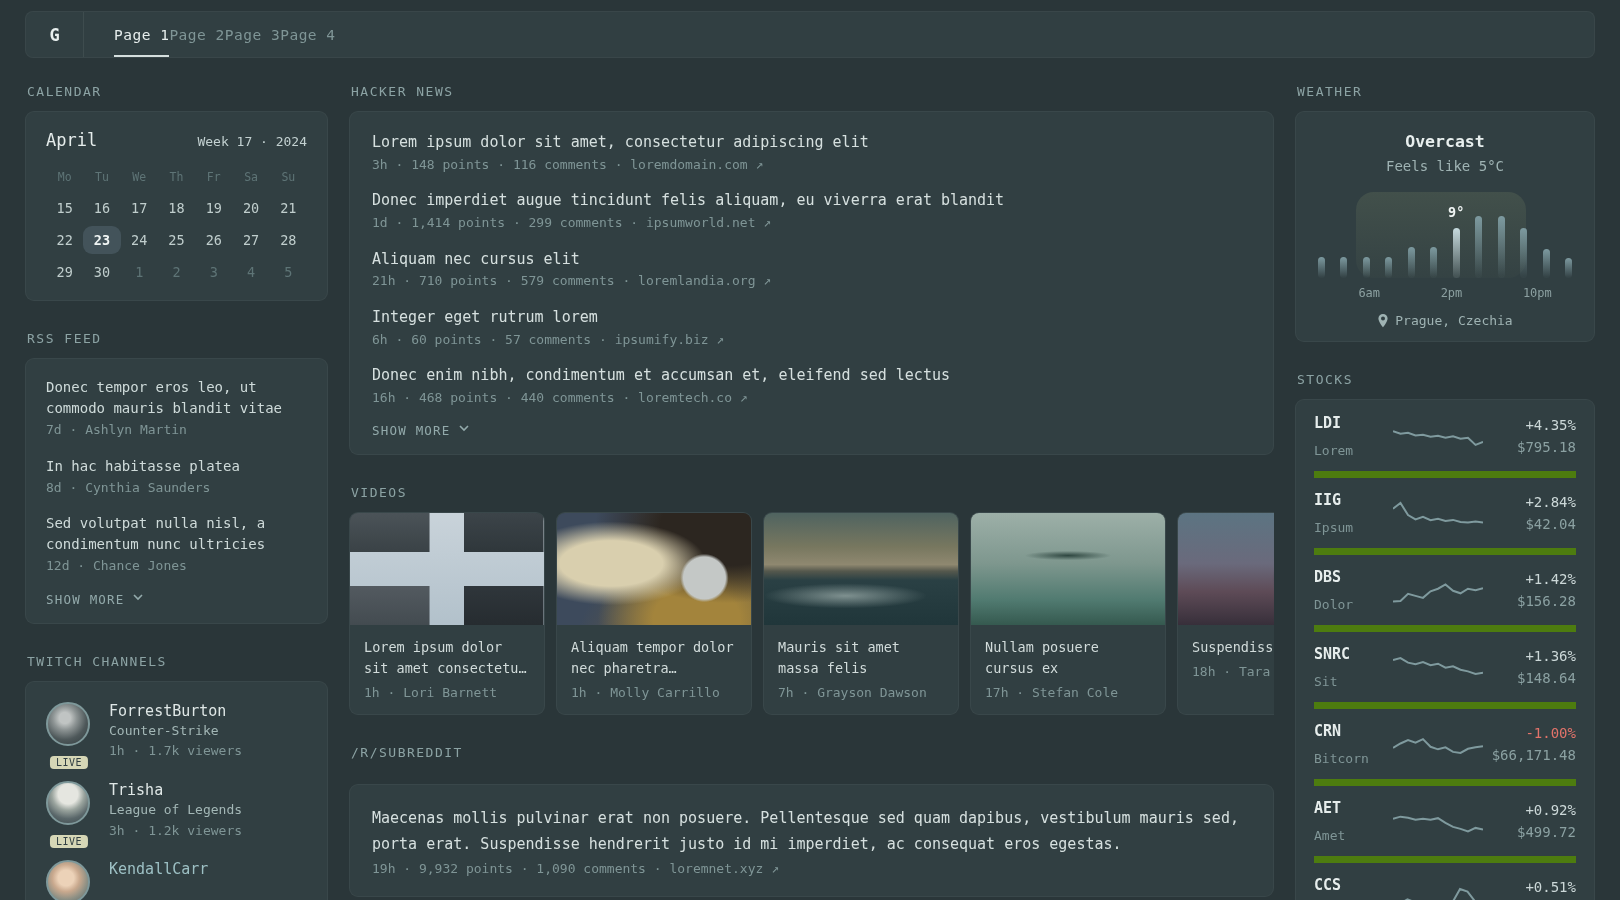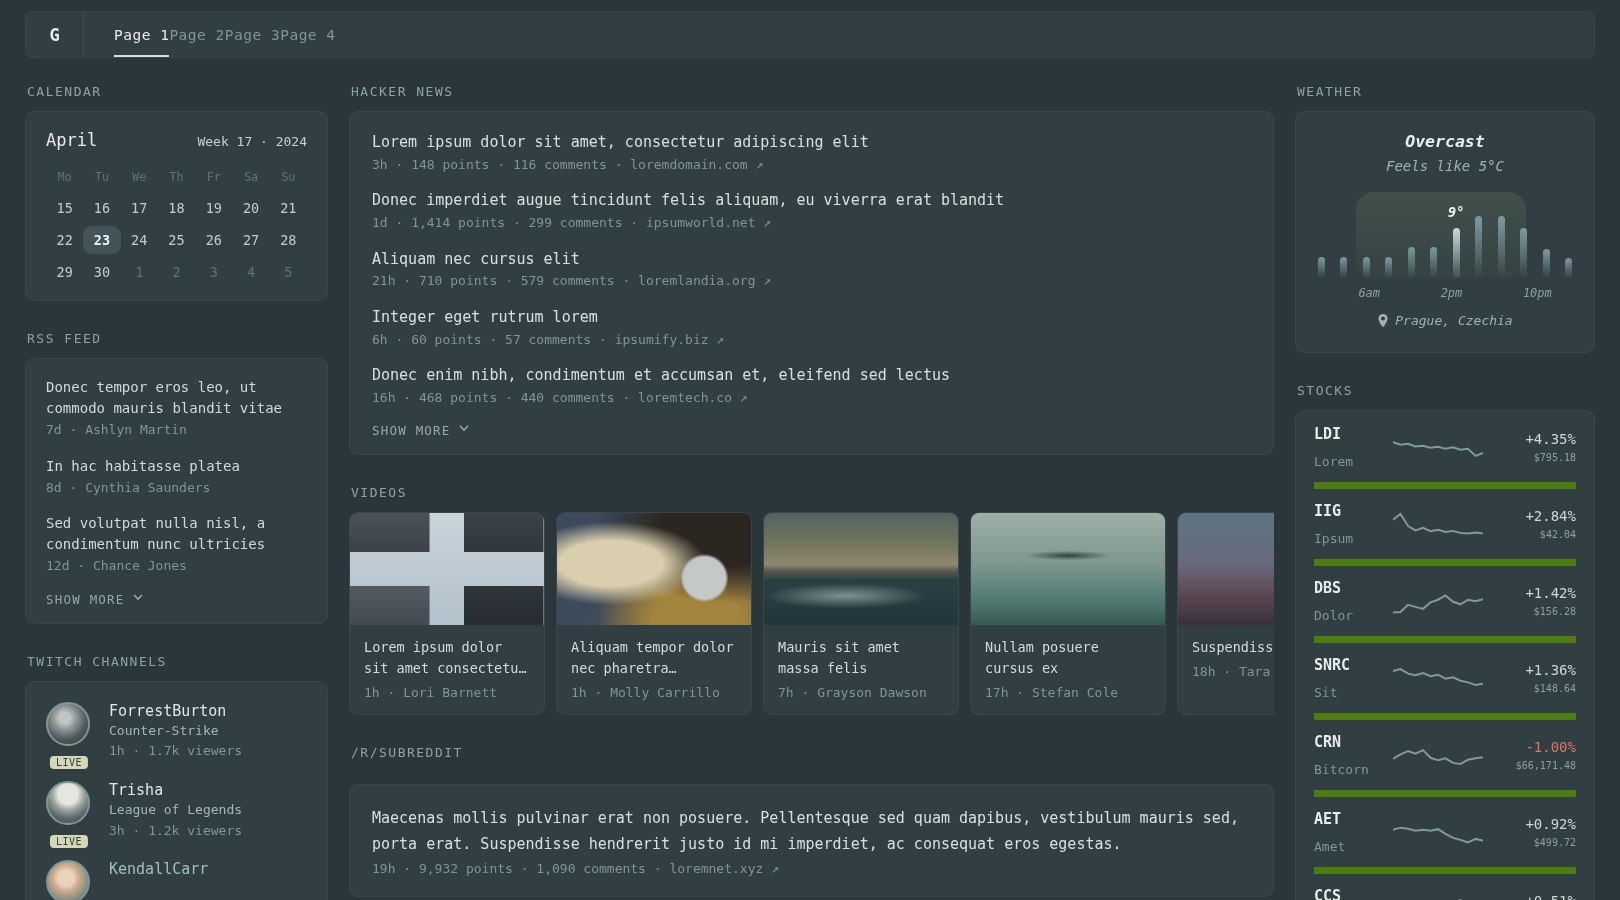--- a/index.html
+++ b/index.html
@@ -128,21 +128,21 @@
   .thumb-mist {
     background:
       radial-gradient(ellipse 18% 34% at 62% 58%, rgba(28,26,36,0.85), transparent 75%),
       linear-gradient(180deg,#5c7482 0%, #6a6a7c 45%, #5e4b57 70%, #372f3a 100%);
   }
   .v-body { padding:12px 14px 14px; }
   .v-title { font-size:13.5px; line-height:1.55; color:#d2dcdb; }
   .v-meta { font-size:13px; color:#7f9596; margin-top:6px; }
 
   
-  .weather-card { padding:20px 20px 24px; text-align:center;font-style:italic; }
+  .weather-card { padding:20px 20px 13px; text-align:center; }
   .w-cond { font-size:16.5px; font-weight:bold; color:#e8efee; }
   .w-feels { font-size:14px; color:#9fb3b3; margin-top:7px; }
   .w-chart { margin-top:18px; padding:0 2px; }
   .w-bars { position:relative; display:flex; justify-content:space-between; align-items:flex-end; height:86px; }
   .daylight {
     position:absolute; top:0; bottom:0; left:15%; width:67%;
     border-radius:18px;
     background:linear-gradient(180deg, rgba(215,228,150,0.10), rgba(215,228,150,0.02));
   }
   .bar-slot { width:7px; height:100%; position:relative; display:flex; align-items:flex-end; }
@@ -159,21 +159,21 @@
   .stock-row {
     display:grid; grid-template-columns:1fr 92px 1.15fr; align-items:center;
     padding:13px 0; border-top:7px solid #4d7c0f; cursor:pointer;
   }
   .stock-row:first-child { border-top:none; }
   .s-sym { font-size:15px; font-weight:bold; color:#e6edec; line-height:1.2; }
   .s-name { font-size:13px; color:#7f9596; margin-top:11px; }
   .s-right { text-align:right; }
   .s-change { font-size:14px; color:#ccd8d8; line-height:1.2; }
   .s-change.neg { color:#e2736a; }
-  .s-price { font-size:10px; color:#8ba1a2; margin-top:5px; }
+  .s-price { font-size:14px; color:#8ba1a2; margin-top:5px; }
   .spark svg { width:90px; height:30px; display:block; }
 </style>
 </head>
 <body>
 
 <div class="page">
 
   <header class="nav">
     <div class="logo">G</div>
     <ul id="nav-pages">

